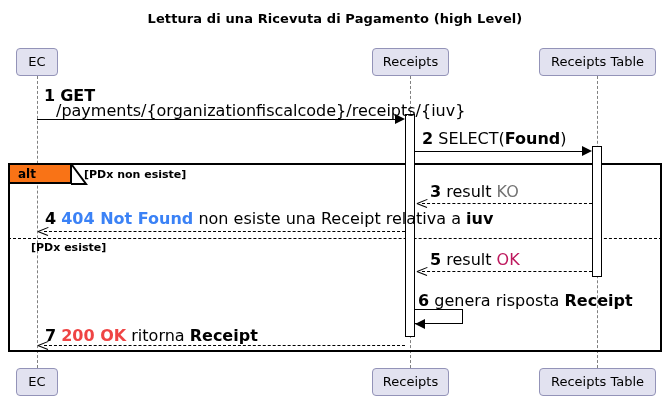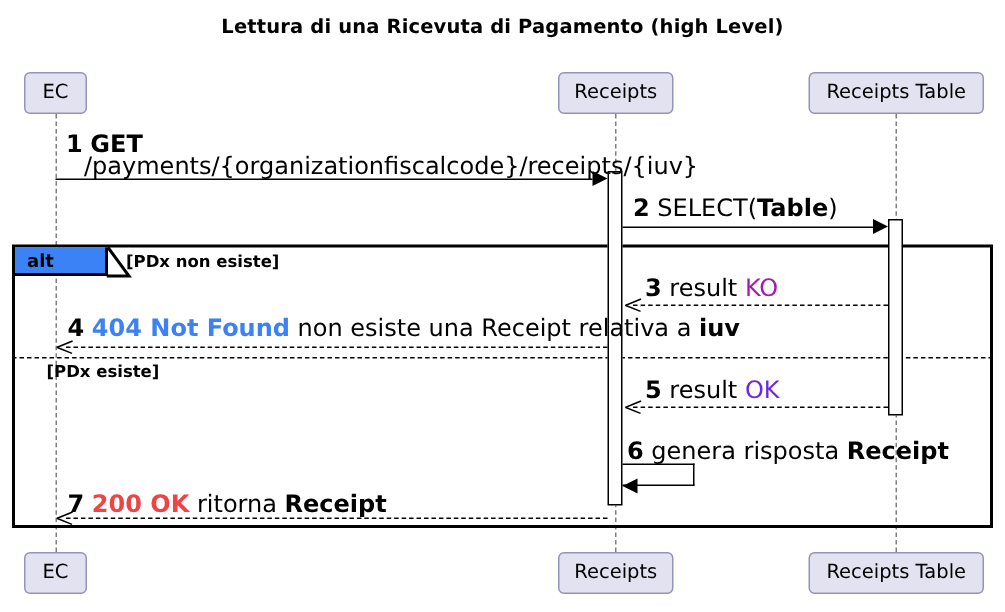--- a/index.html
+++ b/index.html
@@ -105,44 +105,44 @@
     position: absolute;
     font-size: 16px;
     white-space: nowrap;
     line-height: 14px;
   }
   .msg-label .num {
     font-weight: bold;
   }
   .msg-label .b { font-weight: bold; }
   .msg-label .red { color: #3b82f6; font-weight: bold; }
-  .msg-label .redplain { color: #a21caf; }
+  .msg-label .redplain { color: #737373; }
   .msg-label .green { color: #ef4444; font-weight: bold; }
-  .msg-label .greenplain { color: #6d28d9; text-align: center; }
+  .msg-label .greenplain { color: #be185d; text-align: center; }
 
   
   .self-msg {
     position: absolute;
     box-sizing: border-box;
     border: 1px solid #000000;
     border-left: none;
     background: transparent;
   }
 
   
   .alt-frame {
     position: absolute;
     box-sizing: border-box;
     border: 2px solid #000000;
     background: transparent;
   }
   .alt-tab {
     position: absolute;
     box-sizing: border-box;
-    background: #3b82f6;
+    background: #f97316;
     border-right: 2px solid #000000;
     border-bottom: 2px solid #000000;
     font-size: 12px;
     font-weight: bold;
     line-height: 18px;
     padding-left: 8px;
   }
   .alt-tab-corner {
     position: absolute;
     width: 0; height: 0;
@@ -190,21 +190,21 @@
   <div class="msg-label" style="left:44px; top:89px;">
     <span class="num">1</span>
     <span class="b">GET</span>
     <div style="margin-left:12px; margin-top:1px;">/payments/{organizationfiscalcode}/receipts/{iuv}</div>
   </div>
   <div class="msg-line" style="left:37px; top:119px; width:358px;"></div>
   <div class="arrow-head right" style="left:395px; top:114px;"></div>
 
   <div class="msg-label" style="left:422px; top:132px;">
     <span class="num">2</span>
-    <span>SELECT(</span><span class="b">Table</span><span>)</span>
+    <span>SELECT(</span><span class="b">Found</span><span>)</span>
   </div>
   <div class="msg-line" style="left:415px; top:151px; width:167px;"></div>
   <div class="arrow-head right" style="left:582px; top:146px;"></div>
 
   <div class="msg-label" style="left:430px; top:185px;">
     <span class="num">3</span>
     <span>result </span><span class="redplain">KO</span>
   </div>
   <div class="msg-line dashed" style="left:422px; top:203px; width:170px;"></div>
   <div class="arrow-open" style="left:417px; top:203px;">

